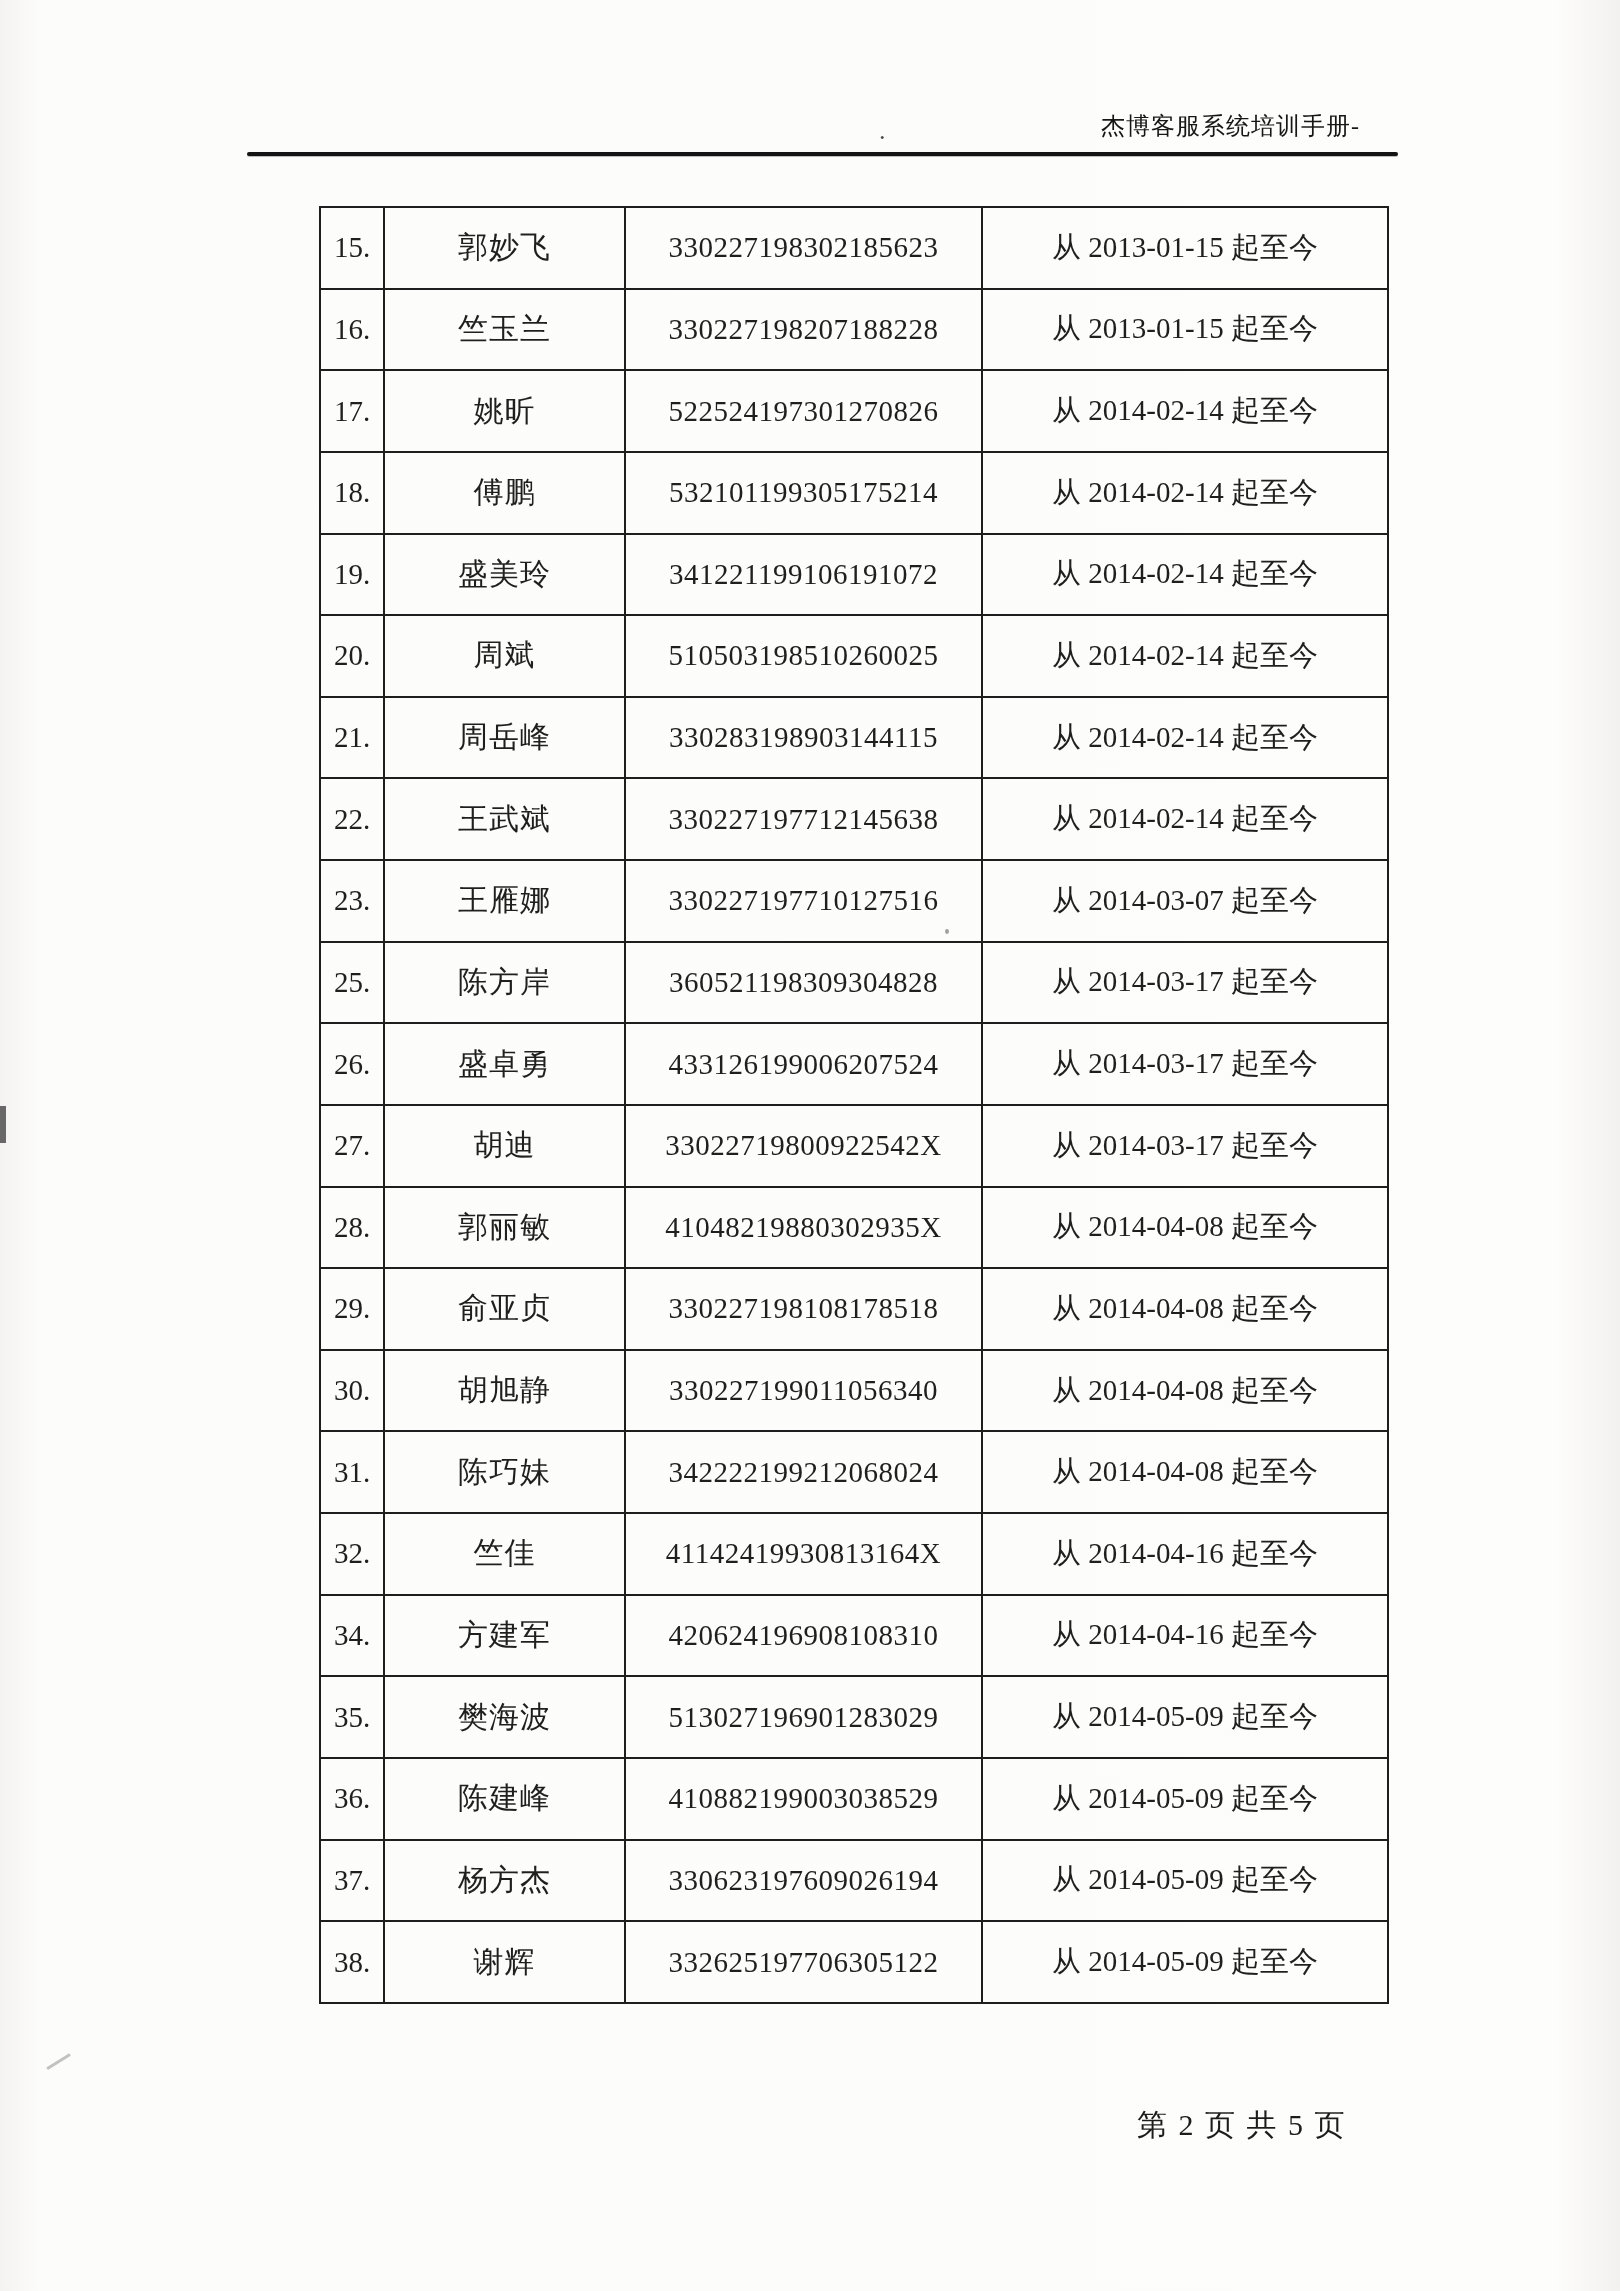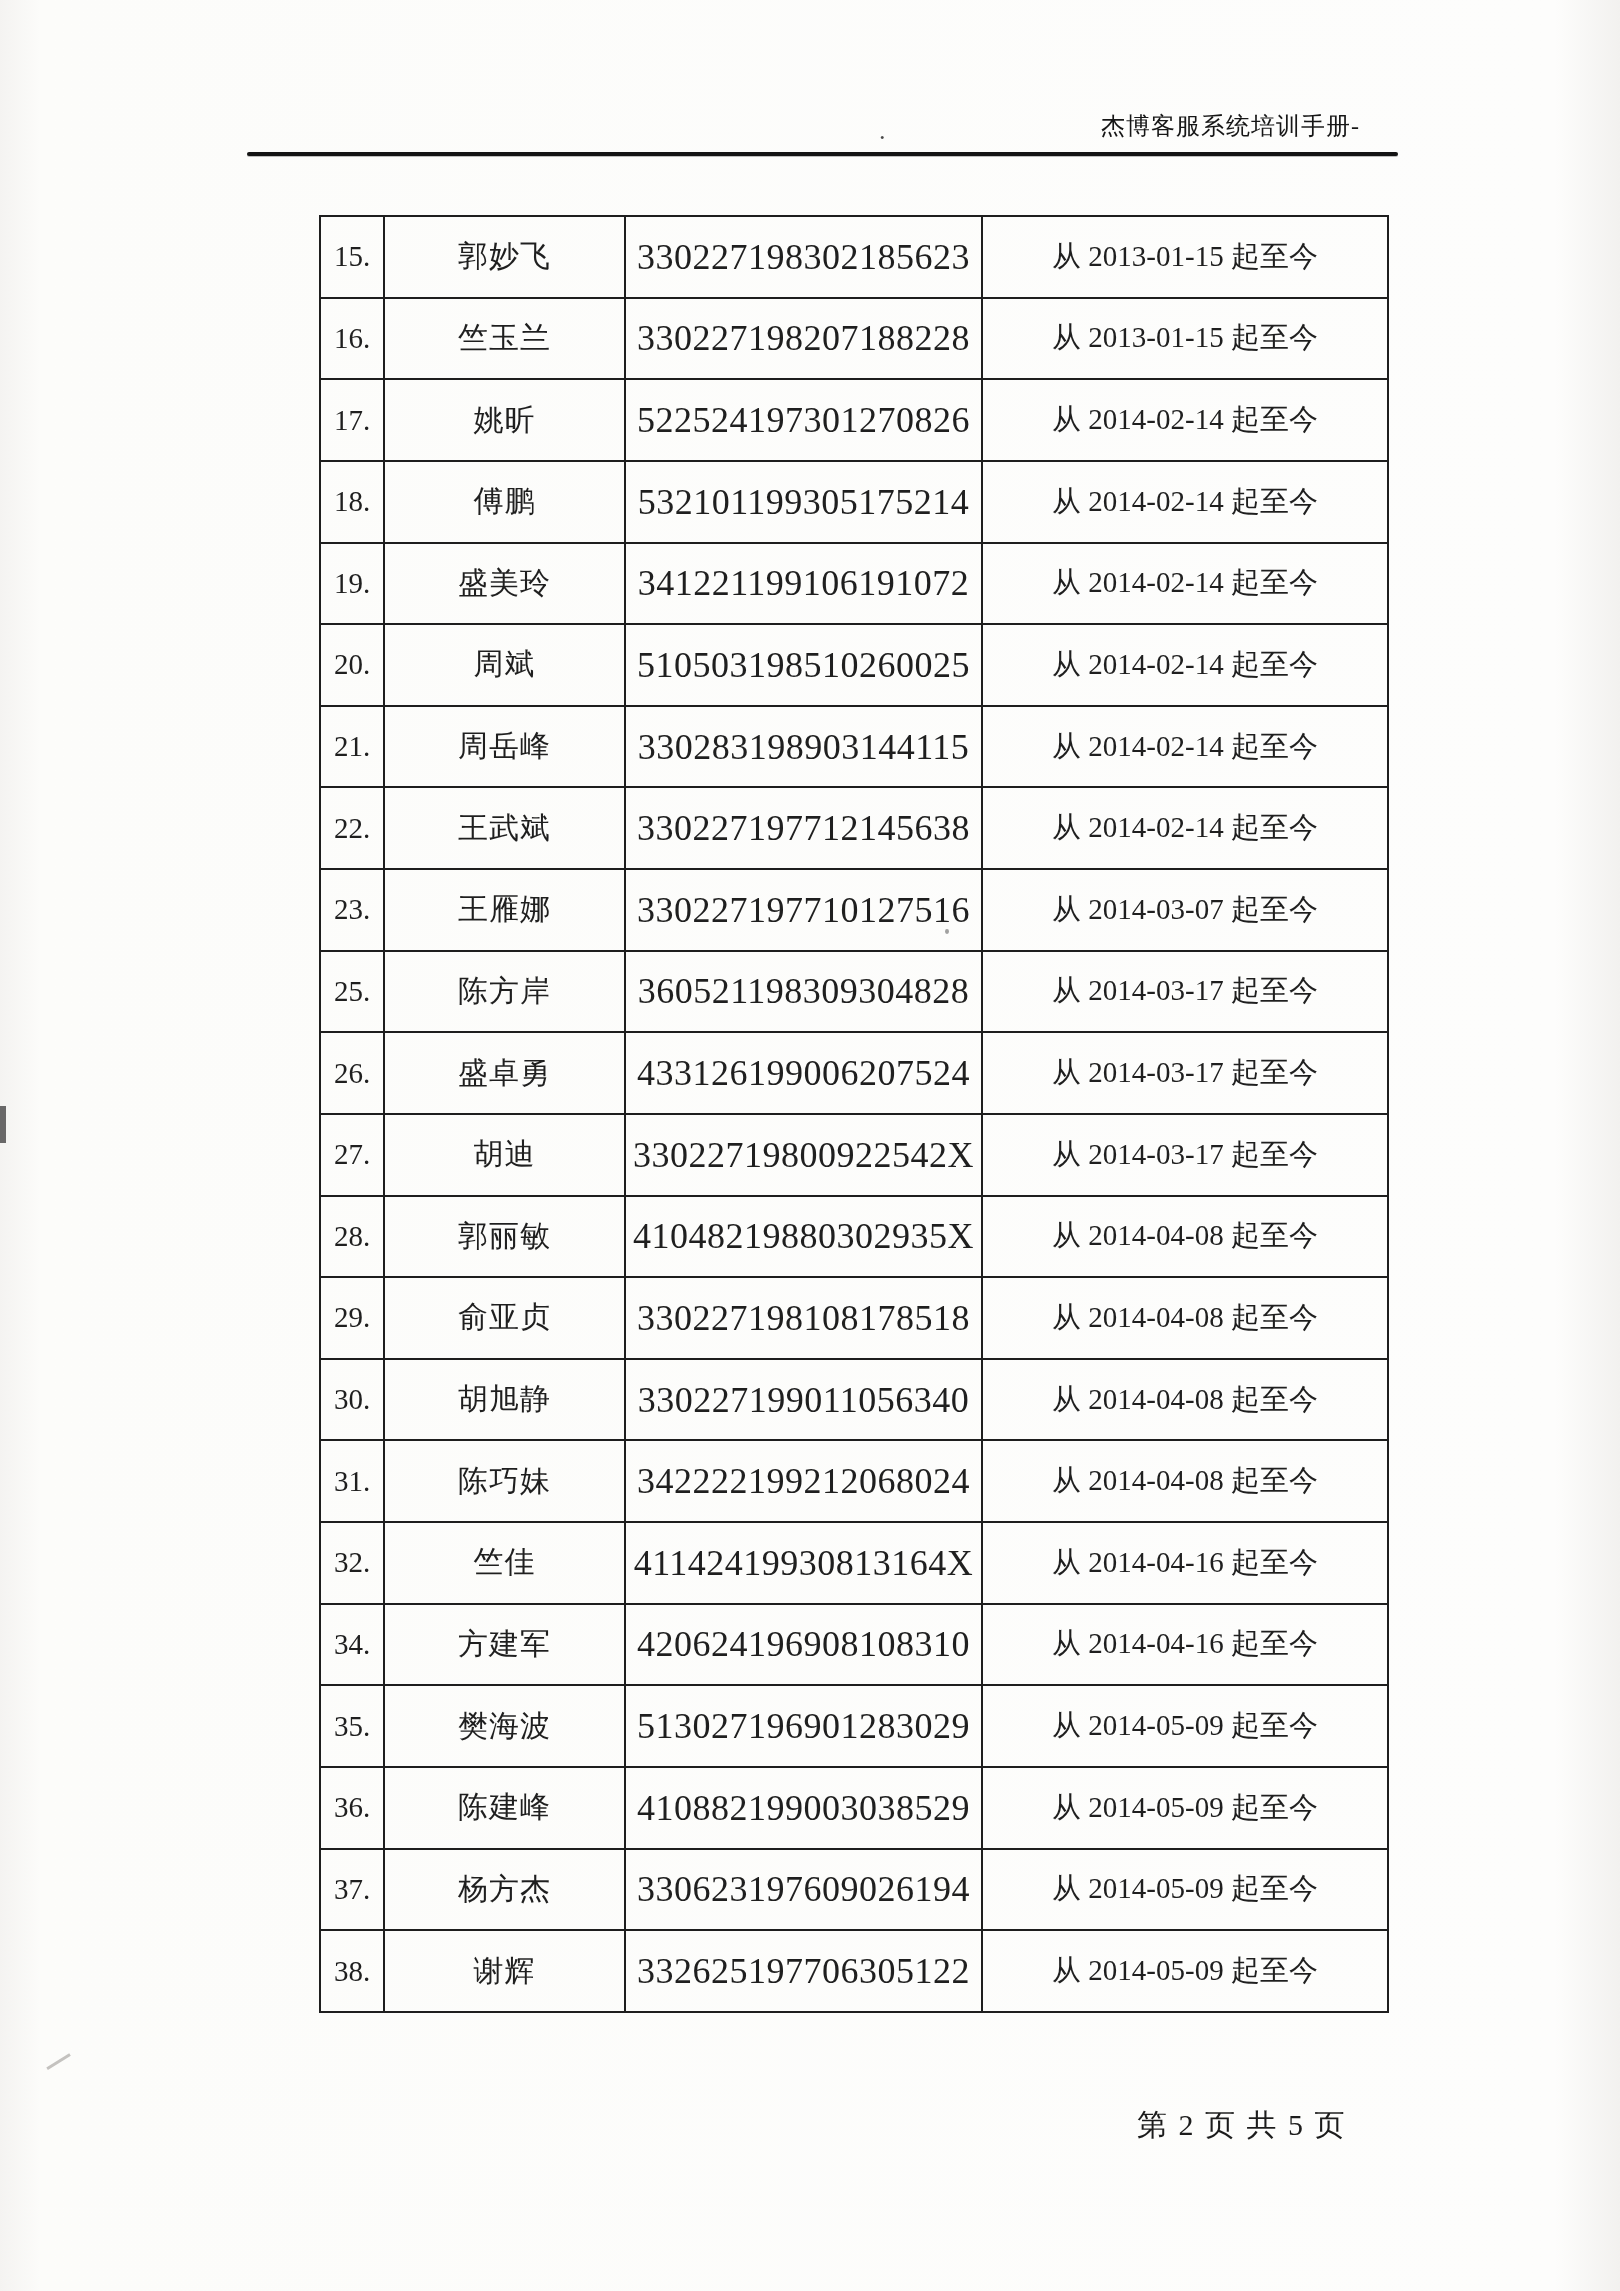--- a/index.html
+++ b/index.html
@@ -40,38 +40,38 @@
     top: 152px;
     width: 1151px;
     height: 3.9px;
     background: #141414;
     border-radius: 2px;
     box-shadow: 0 1px 0 rgba(0,0,0,0.25);
   }
   table.roster {
     position: absolute;
     left: 319px;
-    top: 215px;
+    top: 206px;
     width: 1067px;
     height: 1798px;
     border-collapse: collapse;
     table-layout: fixed;
     border: 2.9px solid #181818;
   }
   table.roster td {
     border: 2px solid #1e1e1e;
     text-align: center;
     vertical-align: middle;
     padding: 0;
     overflow: hidden;
     white-space: nowrap;
   }
   td.c0 { font-size: 29px; padding-left: 2.9px; }
   td.c1 { font-size: 30px; letter-spacing: 1px; margin-top: 47px; }
-  td.c2 { font-size: 36px; letter-spacing: 0.5px; }
+  td.c2 { font-size: 29px; letter-spacing: 0.5px; }
   td.c3 { font-size: 29px; }
   .footer {
     position: absolute;
     left: 1137px;
     top: 2105px;
     font-size: 30px;
     letter-spacing: 2px;
     color: #1c1c1c;
     white-space: nowrap;
   }

